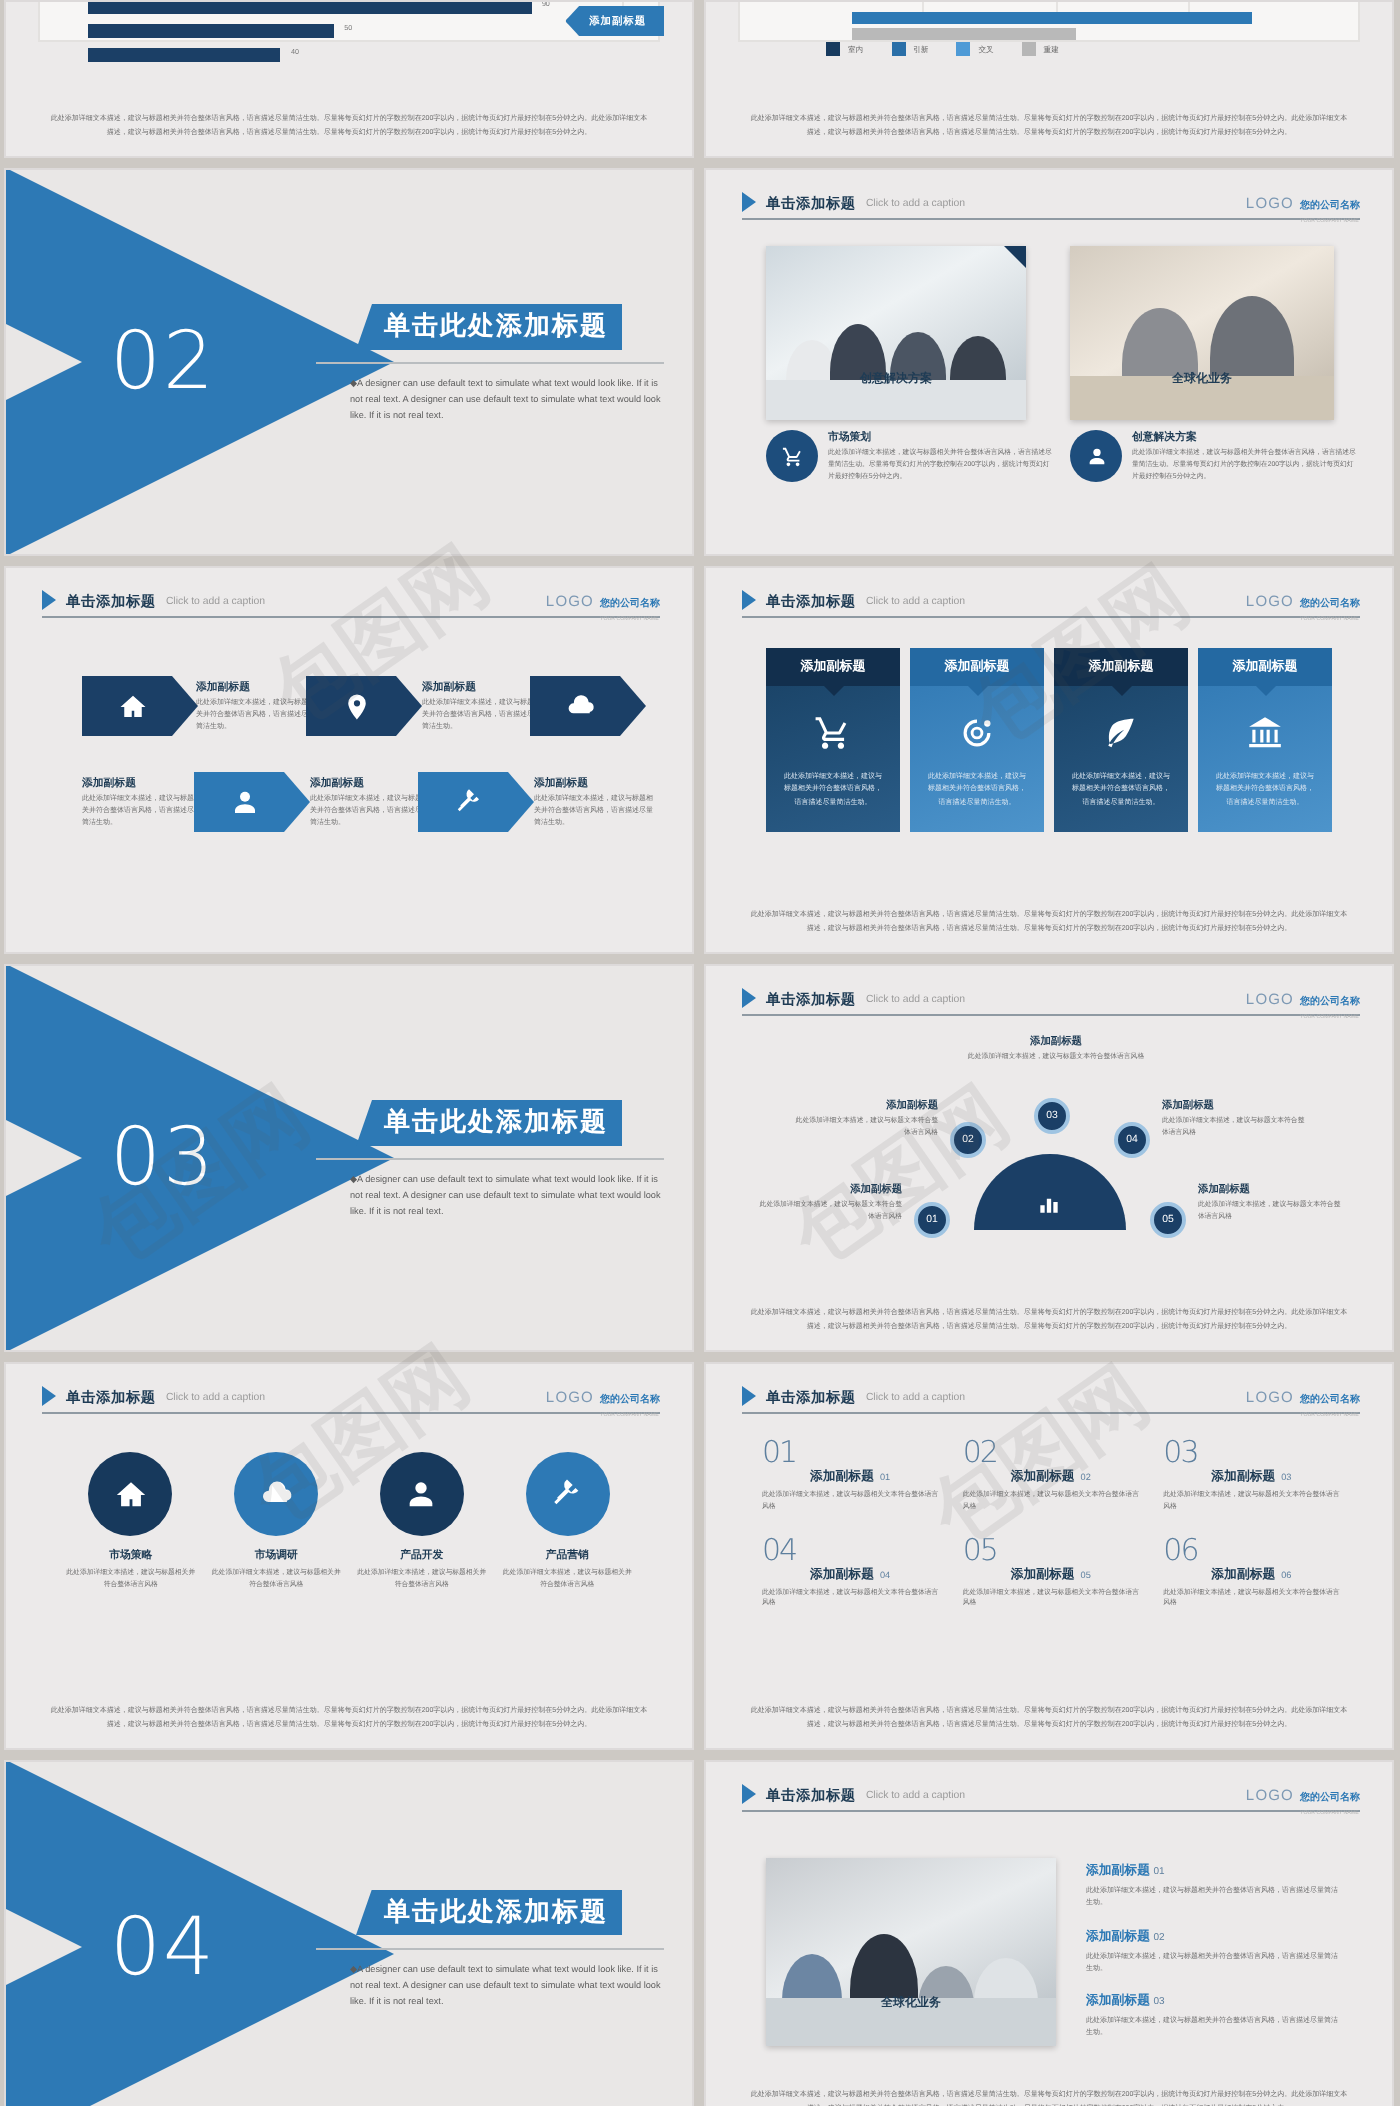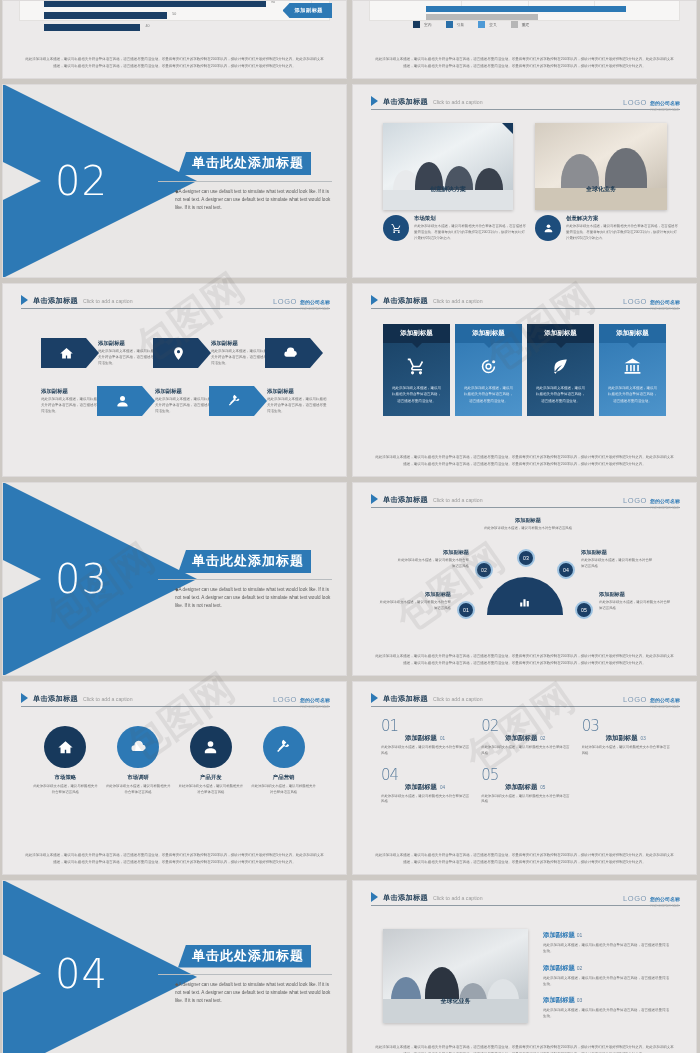--- a/index.html
+++ b/index.html
@@ -580,20 +580,28 @@
         <div class="p">此处添加详细文本描述，建议与标题相关文本符合整体语言风格</div>
       </div>
       <div class="numitem">
         <div class="big">05</div>
         <div class="row">
             <span class="ttl">添加副标题</span>
             <span class="idx">05</span>
           </div>
         <div class="p">此处添加详细文本描述，建议与标题相关文本符合整体语言风格</div>
       </div>
+      <div class="numitem">
+        <div class="big">06</div>
+        <div class="row">
+            <span class="ttl">添加副标题</span>
+            <span class="idx">06</span>
+          </div>
+        <div class="p">此处添加详细文本描述，建议与标题相关文本符合整体语言风格</div>
+      </div>
     </div>
     <div class="foot">此处添加详细文本描述，建议与标题相关并符合整体语言风格，语言描述尽量简洁生动。尽量将每页幻灯片的字数控制在200字以内，据统计每页幻灯片最好控制在5分钟之内。此处添加详细文本描述，建议与标题相关并符合整体语言风格，语言描述尽量简洁生动。尽量将每页幻灯片的字数控制在200字以内，据统计每页幻灯片最好控制在5分钟之内。</div>
   </div>
 
   <div class="slide sect">
     <div class="bigtri"></div>
     <div class="notch"></div>
     <div class="num">04</div>
     <div class="rline"></div>
     <div class="tbanner">单击此处添加标题</div>

